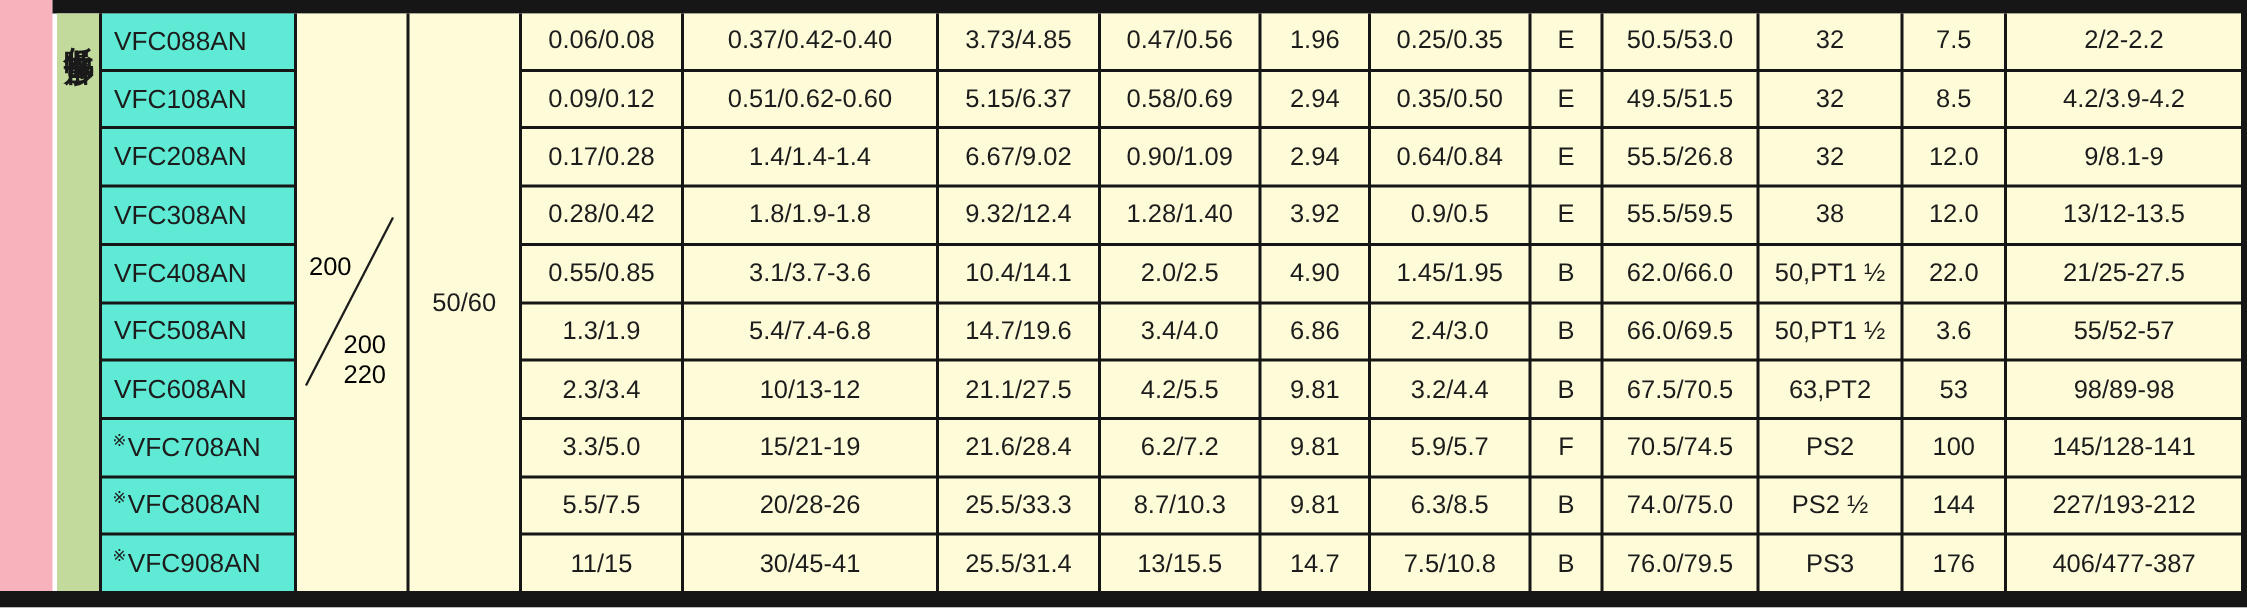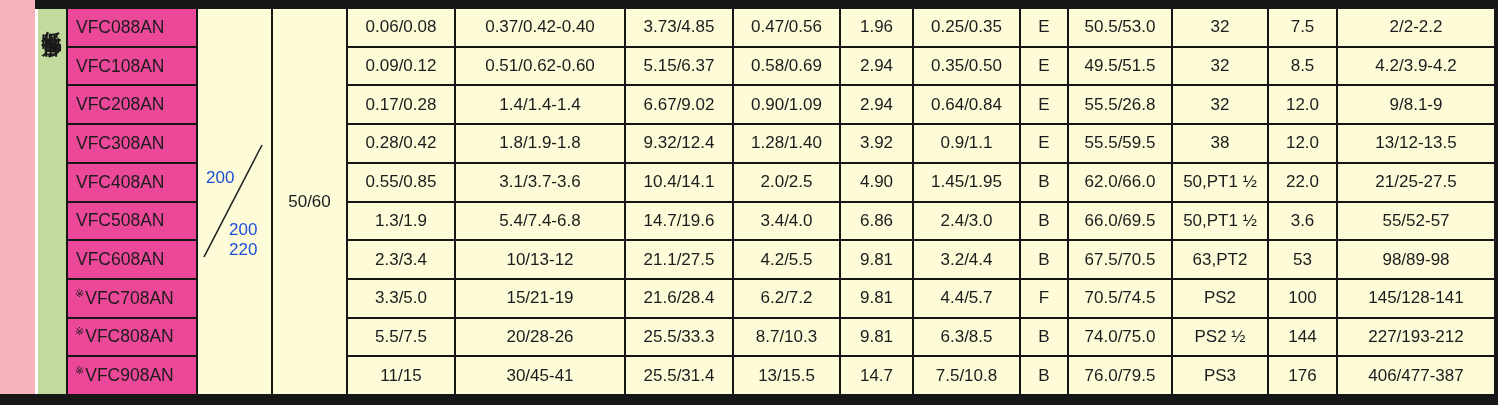--- a/index.html
+++ b/index.html
@@ -18,25 +18,25 @@
             color:#1a1a1a; letter-spacing:2px; line-height:28px; }
 
   .grid { position:absolute; left:66px; top:9px; height:385px;
           display:grid;
           grid-template-columns:128px 73px 73px 106px 168px 106px 105px 71px 105px 46px 102px 94px 67px 156px;
           grid-template-rows:repeat(10,1fr);
           gap:2px; background:#161616; border-left:2px solid #161616; }
   .trow { display:contents; }
   .cell { background:#FDFBD8; display:flex; align-items:center; justify-content:center;
           font-size:17px; color:#1c1c1c; white-space:nowrap; overflow:hidden; }
-  .mcell { background:#ec4899; justify-content:flex-start; padding-left:7px; font-size:17.5px; }
+  .mcell { background:#5eead4; justify-content:flex-start; padding-left:7px; font-size:17.5px; }
   .note { font-size:11px; position:relative; top:-5px; margin-right:1px; }
 
   .vcell { grid-column:2; grid-row:1 / span 10; position:relative; background:#FDFBD8; }
-  .vcell span { position:absolute; font-size:17px; color:#1d4ed8; }
+  .vcell span { position:absolute; font-size:17px; color:#000000; }
   .v-top { left:8px;  top:159px; }
   .v-b1  { left:31px; top:211px; }
   .v-b2  { left:31px; top:231px; }
   .vcell svg { position:absolute; left:0; top:0; }
   .fcell { grid-column:3; grid-row:1 / span 10;text-align:right; }
 </style>
 </head>
 <body>
 
 <div class="screen">
@@ -170,21 +170,21 @@
             <div class="cell">0.28/0.42</div>
           
             <div class="cell">1.8/1.9-1.8</div>
           
             <div class="cell">9.32/12.4</div>
           
             <div class="cell">1.28/1.40</div>
           
             <div class="cell">3.92</div>
           
-            <div class="cell">0.9/1.1</div>
+            <div class="cell">0.9/0.5</div>
           
             <div class="cell">E</div>
           
             <div class="cell">55.5/59.5</div>
           
             <div class="cell">38</div>
           
             <div class="cell">12.0</div>
           
             <div class="cell">13/12-13.5</div>
@@ -298,21 +298,21 @@
             <div class="cell">3.3/5.0</div>
           
             <div class="cell">15/21-19</div>
           
             <div class="cell">21.6/28.4</div>
           
             <div class="cell">6.2/7.2</div>
           
             <div class="cell">9.81</div>
           
-            <div class="cell">4.4/5.7</div>
+            <div class="cell">5.9/5.7</div>
           
             <div class="cell">F</div>
           
             <div class="cell">70.5/74.5</div>
           
             <div class="cell">PS2</div>
           
             <div class="cell">100</div>
           
             <div class="cell">145/128-141</div>

